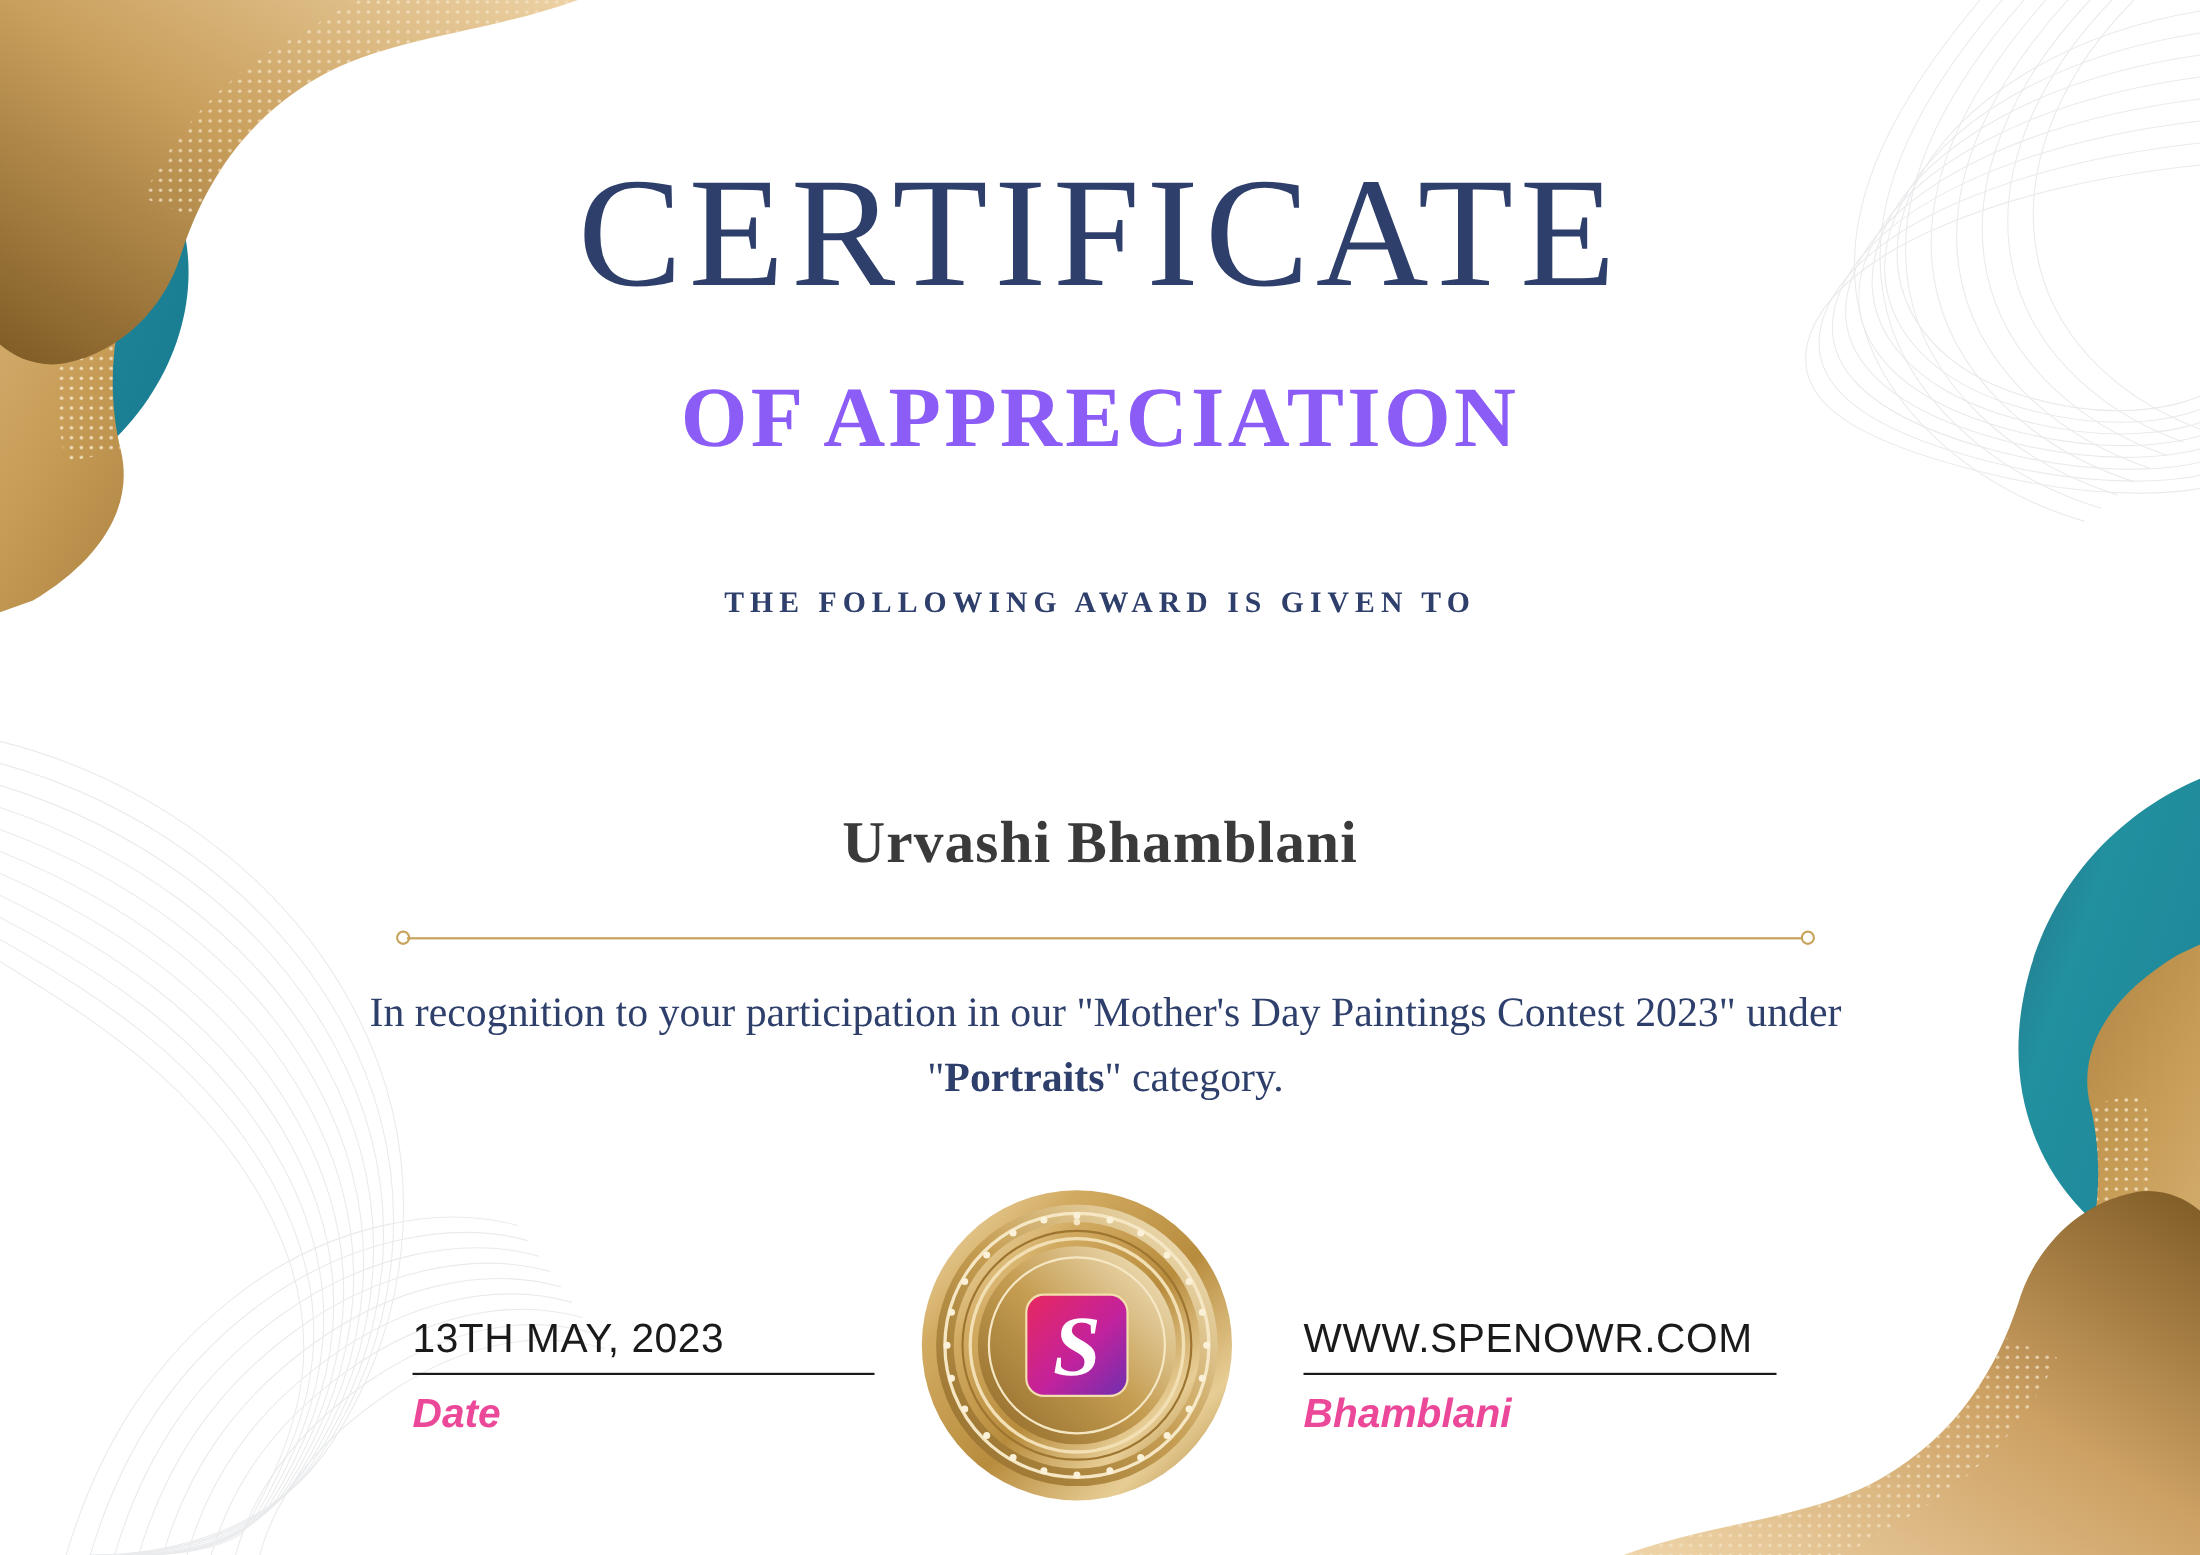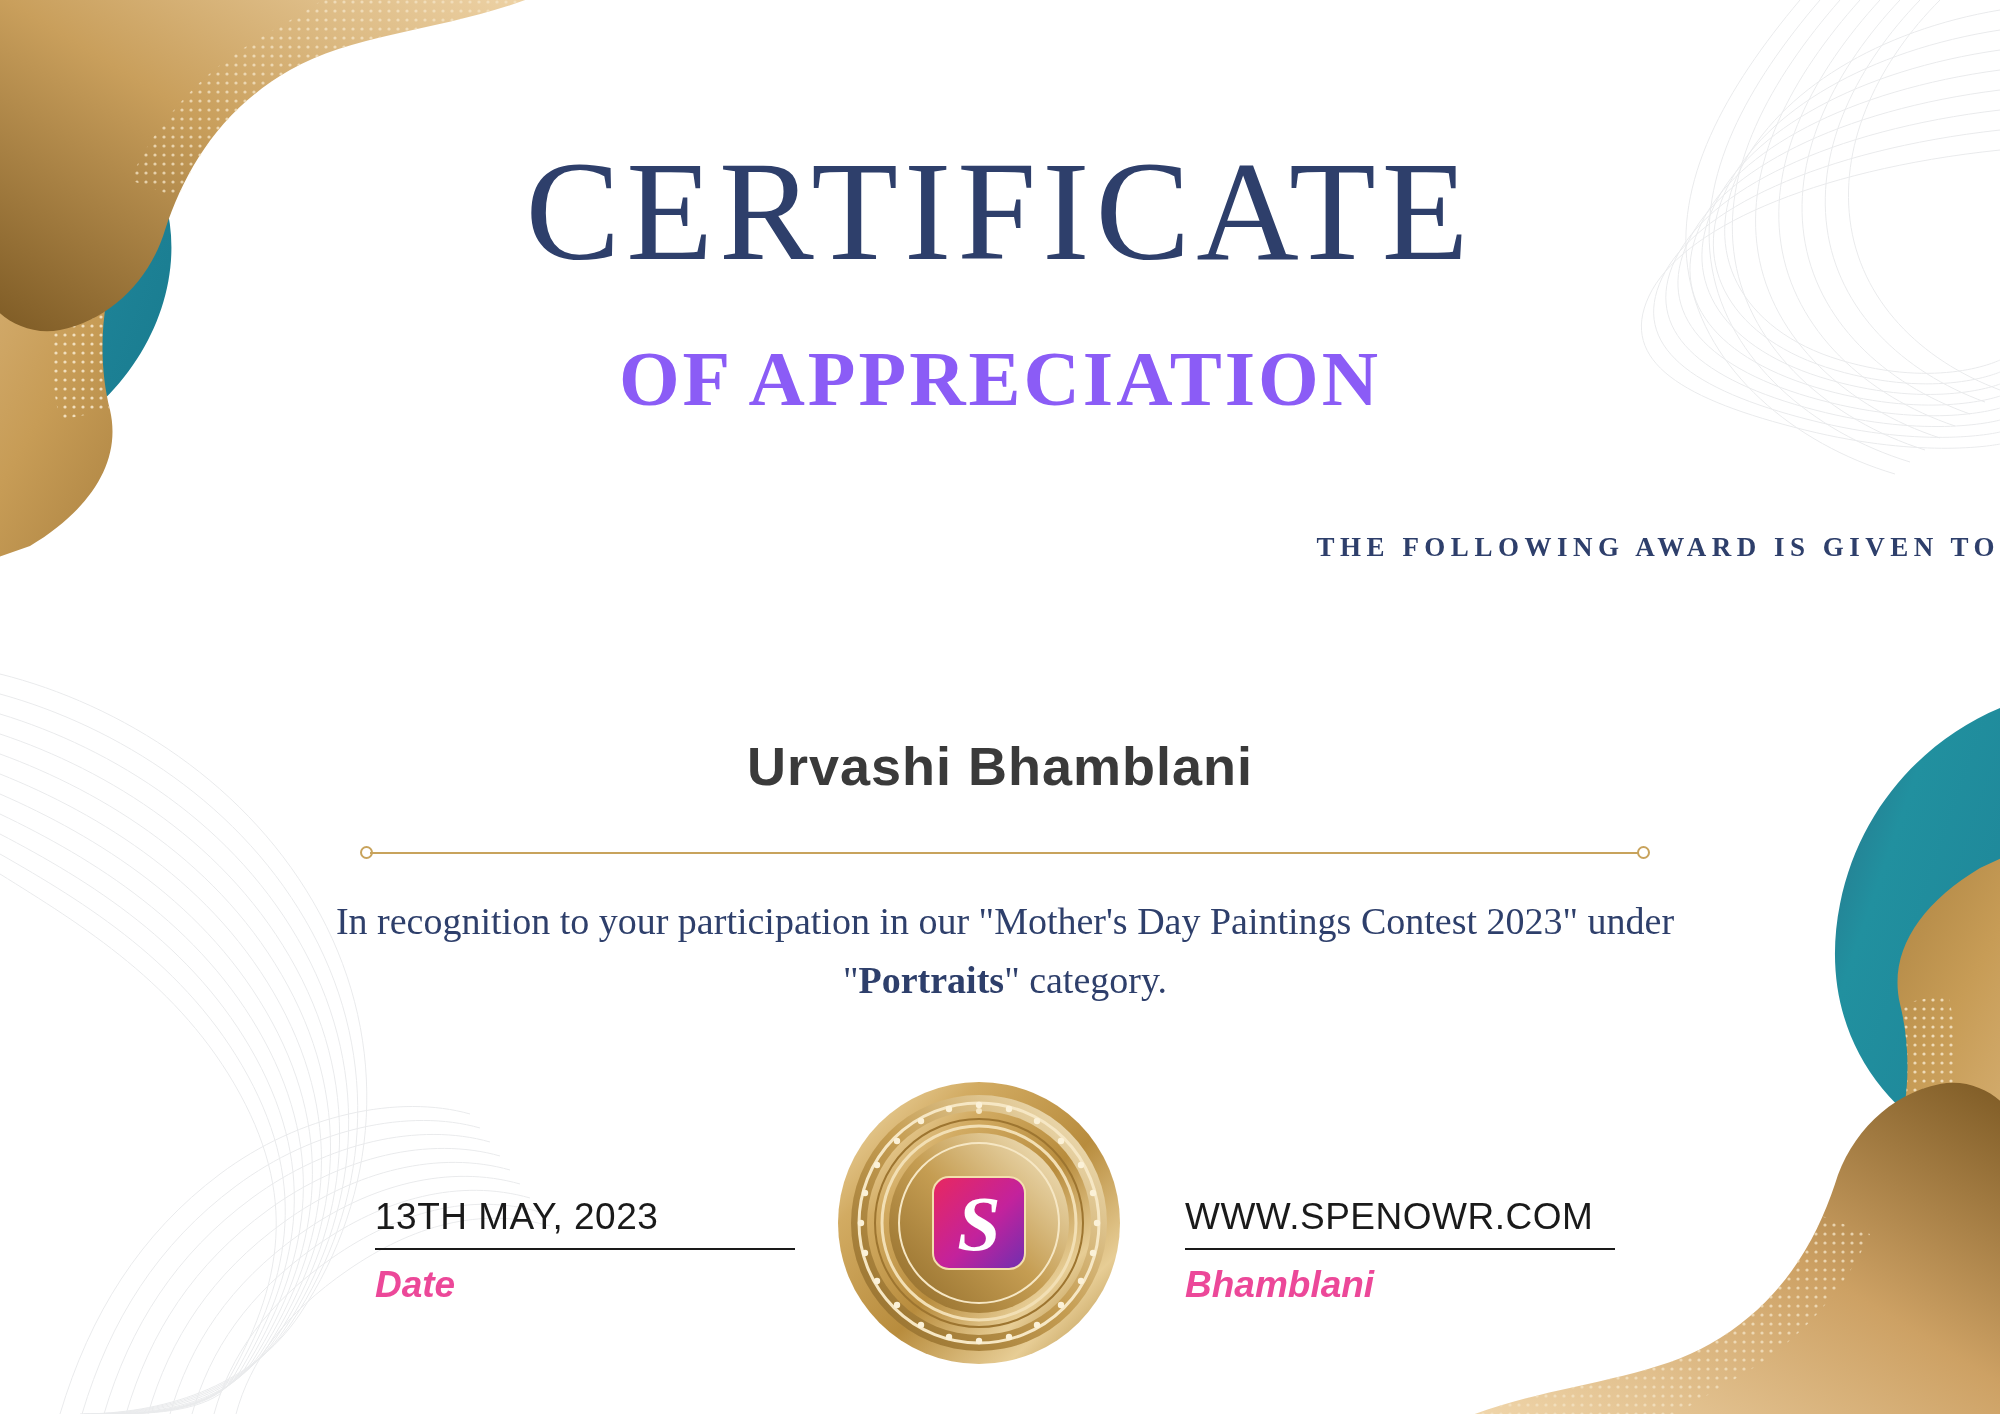--- a/index.html
+++ b/index.html
@@ -74,35 +74,35 @@
     letter-spacing: 3px;
     color: #8b5cf6;
     font-weight: 700;
   }
 
   .given-to {
     position: absolute;
     top: 532px;
     left: 0;
     width: 2000px;
-    text-align: right;
+    text-align: center;
     font-family: "Liberation Serif", serif;
     font-size: 27px;
     letter-spacing: 5.5px;
     color: #2e3f6b;
     font-weight: 700;
   }
 
   .recipient {
     position: absolute;
     top: 735px;
     left: 0;
     width: 2000px;
     text-align: center;
-    font-family: Liberation Sans, sans-serif;
+    font-family: Liberation Serif, serif;
     font-size: 54px;
     letter-spacing: 1px;
     color: #3a3a3a;
     font-weight: 700;
   }
 
   
   .divider {
     position: absolute;
     top: 846px;

